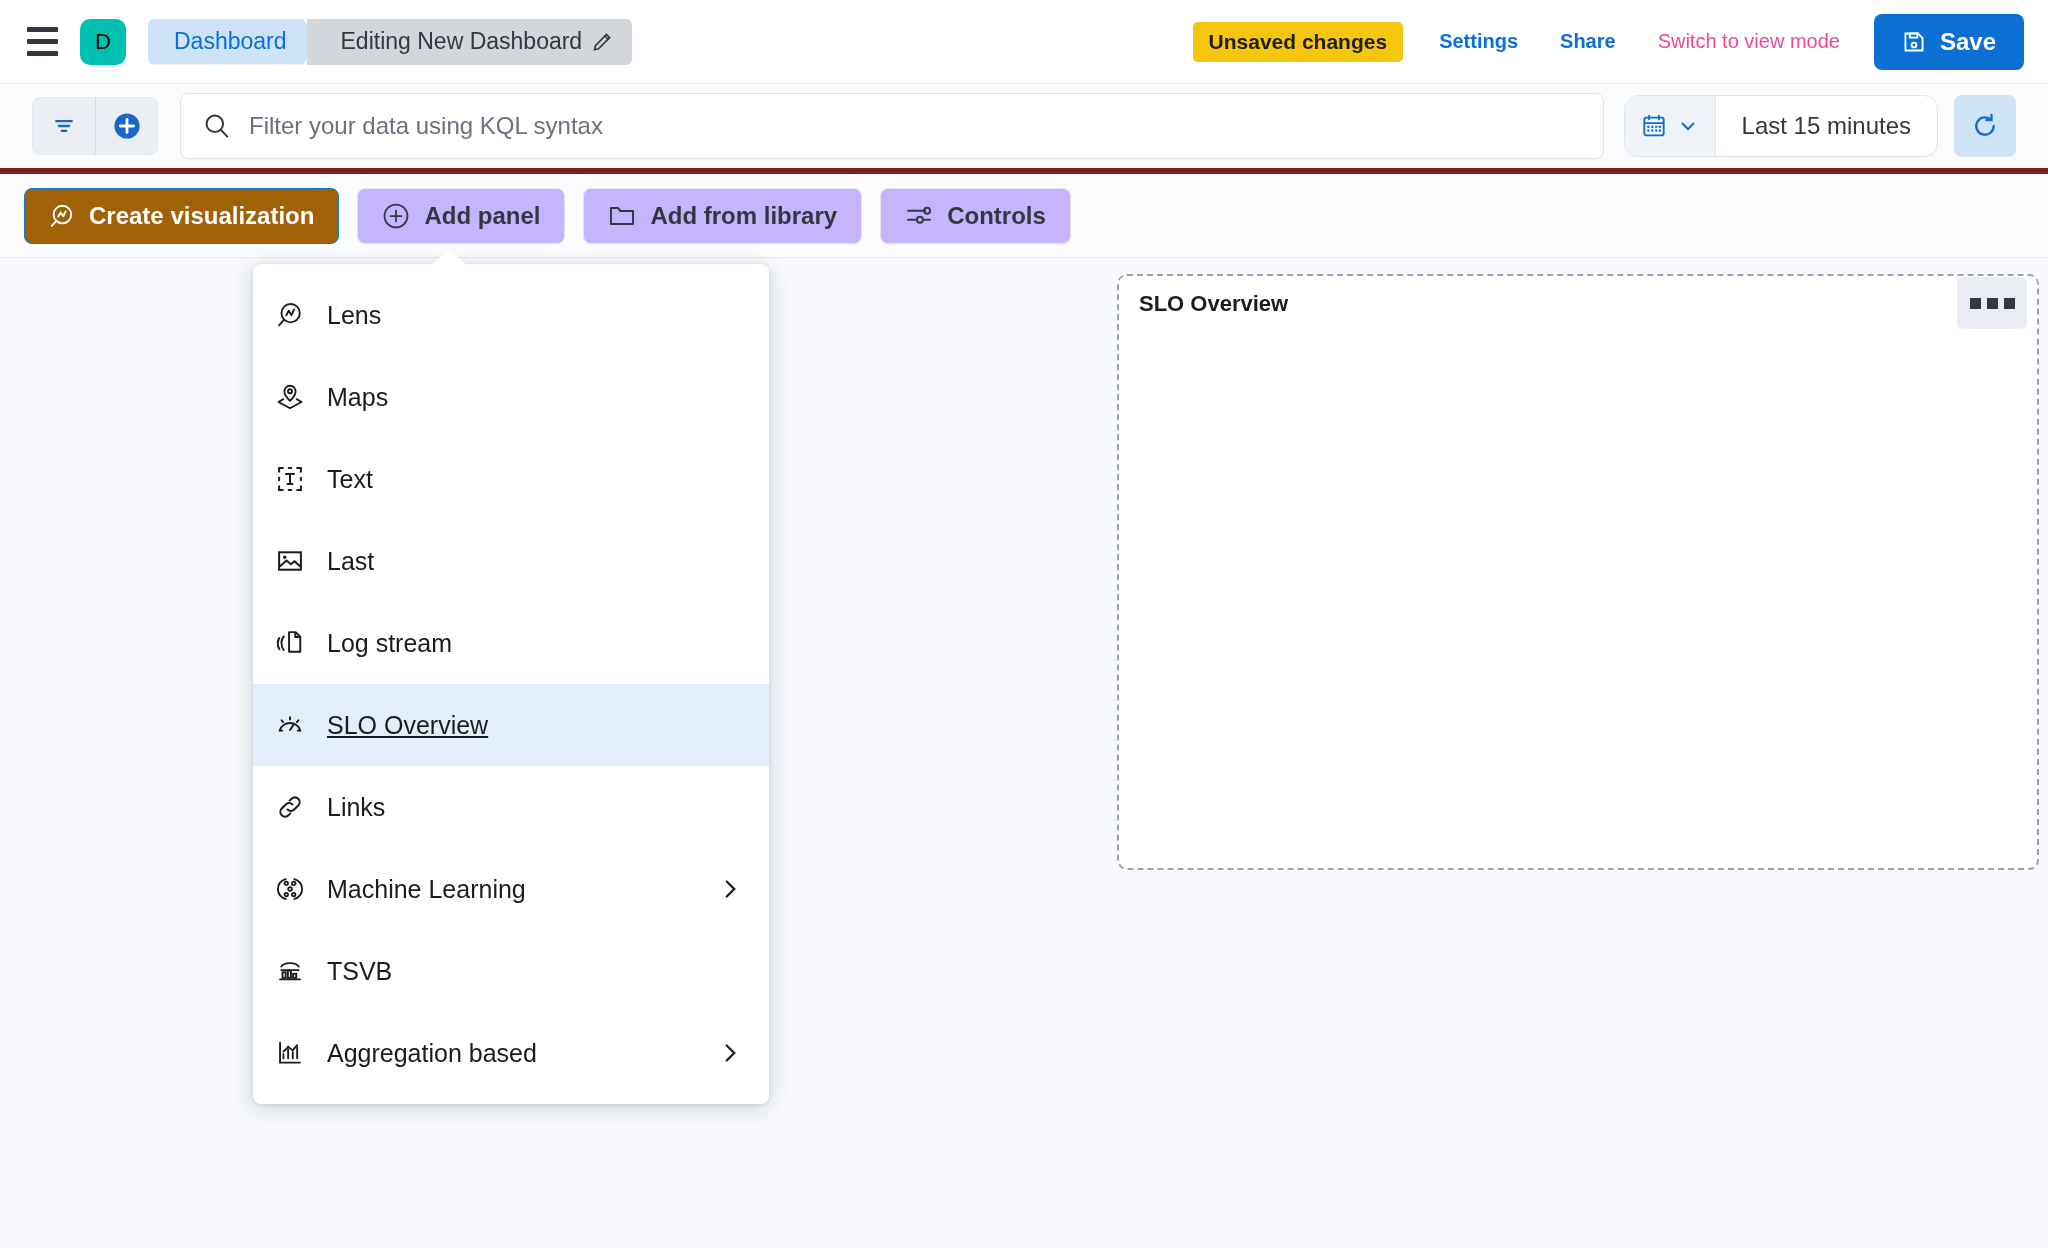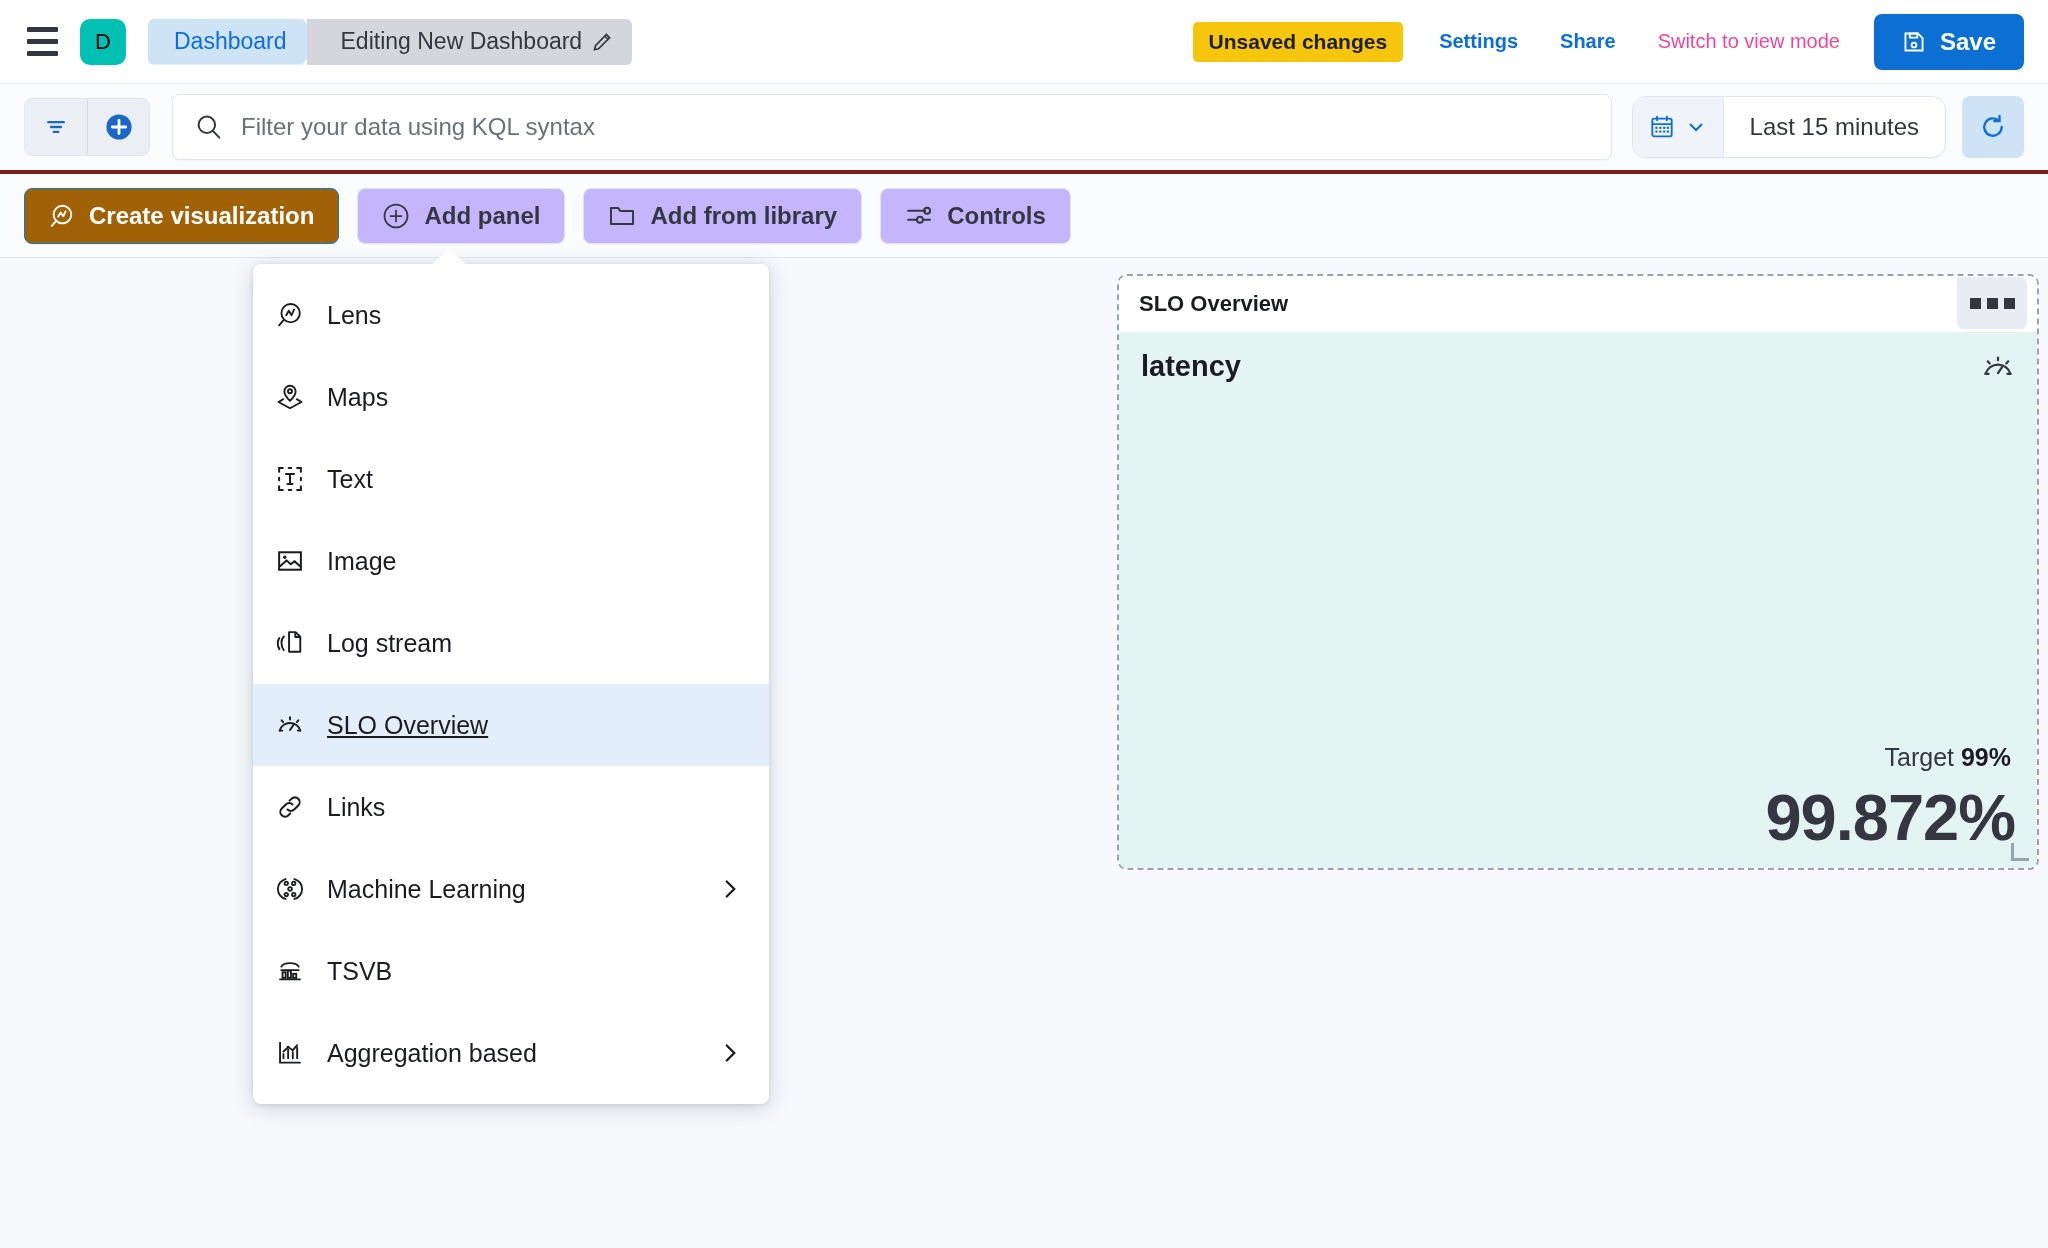--- a/index.html
+++ b/index.html
@@ -101,23 +101,23 @@
     display: flex; align-items: center; gap: 14px;
     cursor: pointer;
     border: none;
   }
 
   
   .querybar {
     height: 90px;
     background: #fbfcfe;
     display: flex; align-items: center;
-    padding: 0 24px;
+    padding: 0 32px;
     gap: 0;
-    border-bottom: 4px solid #7f1d1d;
+    border-bottom: 6px solid #7f1d1d;
   }
   .filtergroup {
     display: flex; height: 58px;
     border: 1px solid #e3e7ee;
     border-radius: 8px;
     overflow: hidden;
     background: #ebeff5;
     margin-right: 22px;
   }
   .filtergroup > div {
@@ -510,21 +510,21 @@
     </div>
 
     <div class="menu-item">
       <span class="mi-ico">
         <svg width="28" height="28" viewBox="0 0 18 18" fill="none" stroke="#1a1c21" stroke-width="1.3">
           <rect x="2" y="3.4" width="14" height="11.2"></rect>
           <circle cx="5.6" cy="6.6" r="1.1" fill="#1a1c21" stroke="none"></circle>
           <path d="M2.4 12.6 6.8 8.6l2.7 2.5 2.4-2 3.7 3.5" stroke-linejoin="round"></path>
         </svg>
       </span>
-      <span class="mi-label">Image</span>
+      <span class="mi-label">Last</span>
     </div>
 
     <div class="menu-item">
       <span class="mi-ico">
         <svg width="28" height="28" viewBox="0 0 18 18" fill="none" stroke="#1a1c21" stroke-width="1.25" stroke-linejoin="round">
           <path d="M8.4 2h4.2l3 3v9.6H8.4z"></path>
           <path d="M12.4 2v3.2h3"></path>
           <path d="M5.4 4.4c-2.4 2.2-2.6 6.2-.2 9.6"></path>
           <path d="M2.4 5.4c-1.6 2-1.8 5.4 0 8"></path>
         </svg>
@@ -610,35 +610,15 @@
 
     <div class="slo-header">
       <span class="slo-title">SLO Overview</span>
       <div class="slo-ctx">
         <i></i>
         <i></i>
         <i></i>
       </div>
     </div>
 
-    <div class="slo-body">
-      <div class="slo-metric-name">latency</div>
-
-      <span class="slo-gauge-ico">
-        <svg width="34" height="34" viewBox="0 0 18 18" fill="none" stroke="#343741" stroke-width="1.2" stroke-linecap="round">
-          <path d="M2.4 12.6a6.9 6.9 0 0 1 13.2 0"></path>
-          <path d="M2.4 12.6h1.6M14 12.6h1.6M9 5.4V4M4.6 7.1 3.6 6M13.4 7.1 14.4 6"></path>
-          <path d="M9 12.2 11.3 8.8"></path>
-        </svg>
-      </span>
-
-      <div class="slo-target">
-        <span>Target</span>
-        <b>99%</b>
-      </div>
-
-      <div class="slo-value">99.872%</div>
-
-      <div class="resize-handle"></div>
-    </div>
   </div>
 
 </div>
 
 </body></html>

